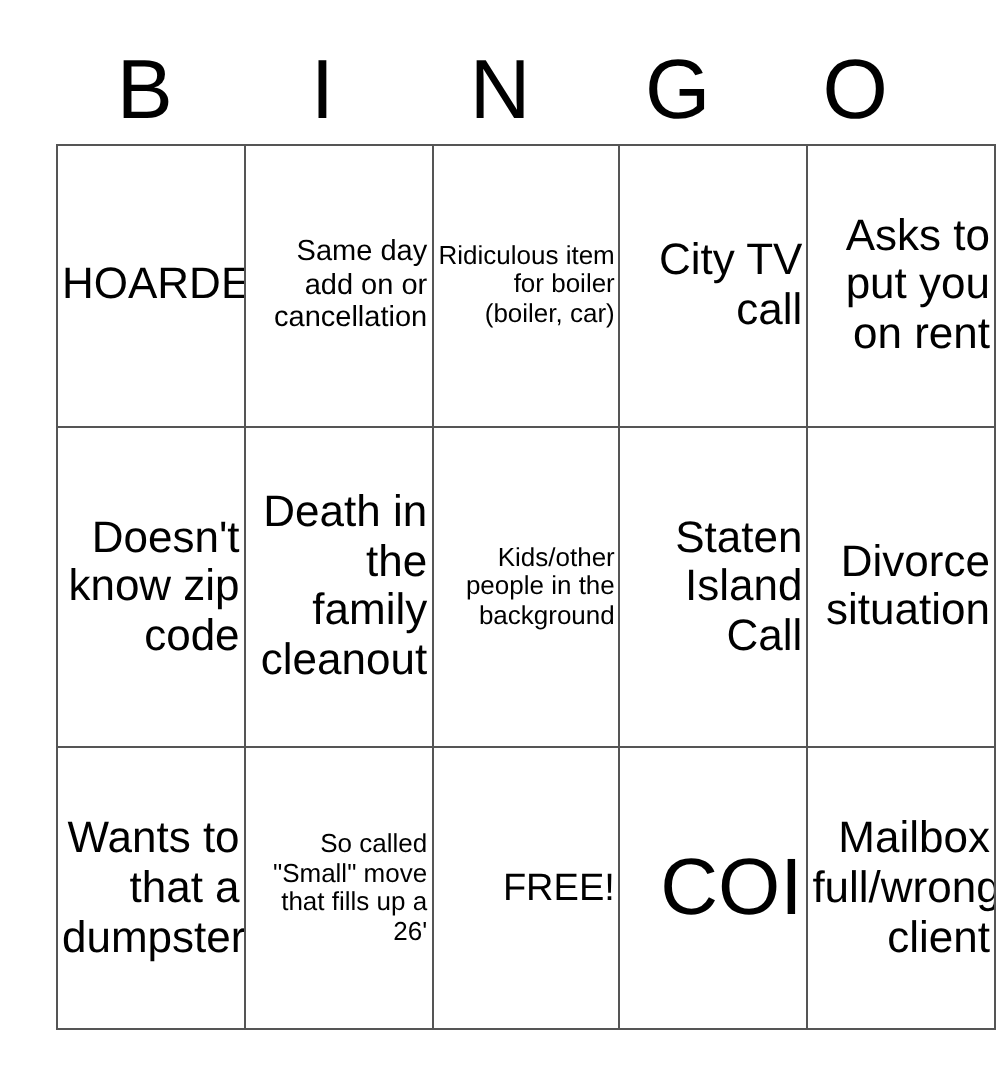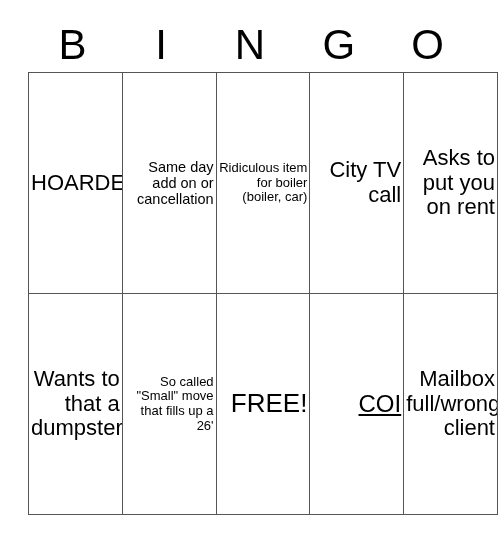--- a/index.html
+++ b/index.html
@@ -60,22 +60,22 @@
     vertical-align: middle;
     line-height: 1.12;
     color: #000000;
     overflow: hidden;
   }
   
   .fs-xs { font-size: 13.0px; }
   .fs-s  { font-size: 14.5px; }
   .fs-m  { font-size: 22px; }
   .fs-l  { font-size: 22px; }
-  .fs-xl { font-size: 26px; margin-left: 25px; }
-  .fs-xxl { font-size: 24px; text-decoration: underline; }
+  .fs-xl { font-size: 19px; margin-left: 25px; }
+  .fs-xxl { font-size: 40px; }
 </style>
 </head>
 <body>
 
 <div id="bingo-card">
 
   <div id="bingo-header">
     <div class="header-letter">B</div>
     <div class="header-letter">I</div>
     <div class="header-letter">N</div>
@@ -86,20 +86,27 @@
   <table id="bingo-grid">
     <tbody>
       <tr>
         <td class="fs-m">HOARDER</td>
         <td class="fs-s">Same day add on or cancellation</td>
         <td class="fs-xs">Ridiculous item for boiler (boiler, car)</td>
         <td class="fs-l">City TV call</td>
         <td class="fs-l">Asks to put you on rent</td>
       </tr>
       <tr>
+        <td class="fs-l">Doesn't know zip code</td>
+        <td class="fs-m">Death in the family cleanout</td>
+        <td class="fs-xs">Kids/other people in the background</td>
+        <td class="fs-l">Staten Island Call</td>
+        <td class="fs-l">Divorce situation</td>
+      </tr>
+      <tr>
         <td class="fs-l">Wants to that a dumpster</td>
         <td class="fs-xs">So called "Small" move that fills up a 26'</td>
         <td class="fs-xl">FREE!</td>
         <td class="fs-xxl">COI</td>
         <td class="fs-m">Mailbox full/wrong client</td>
       </tr>
     </tbody>
   </table>
 
 </div>

